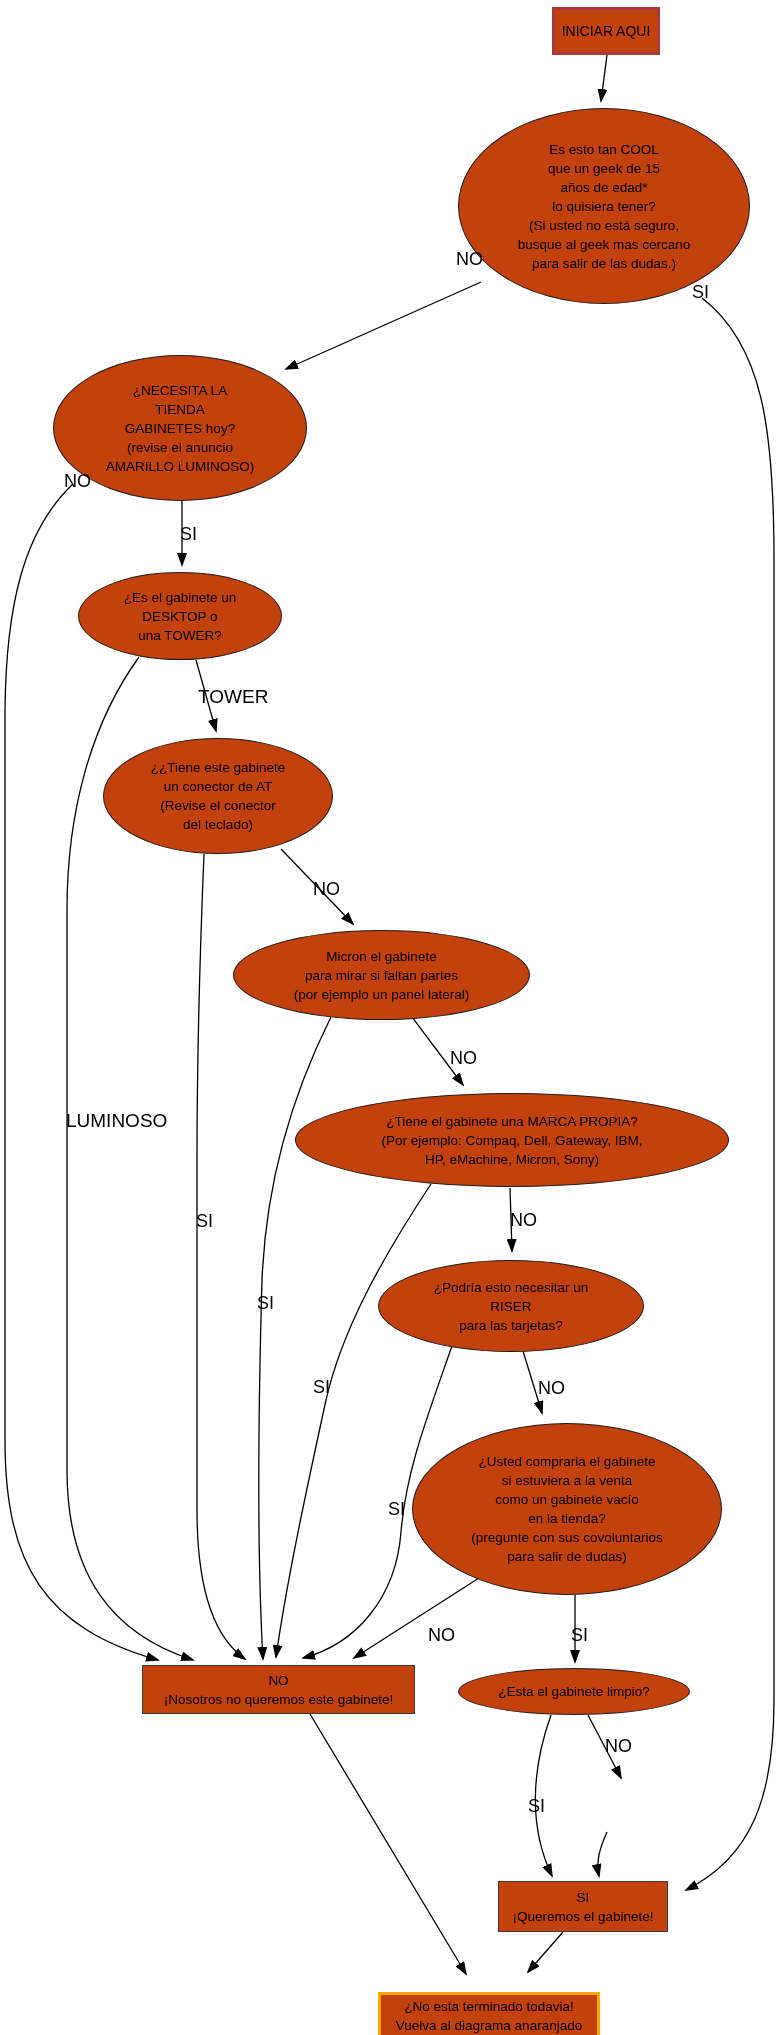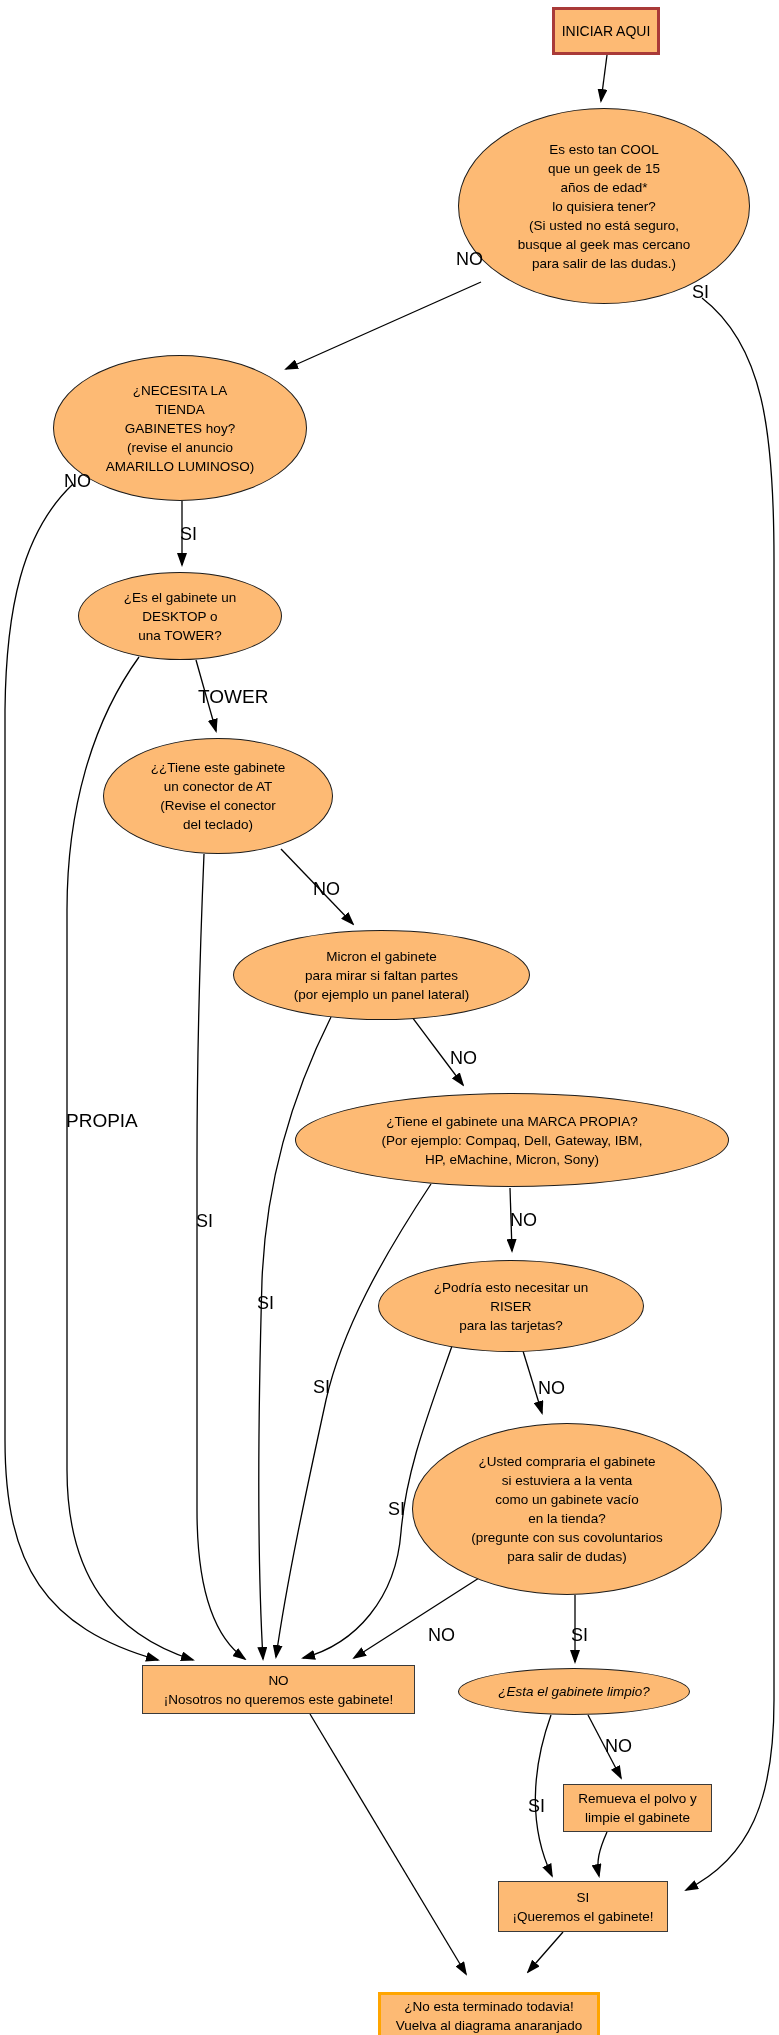--- a/index.html
+++ b/index.html
@@ -8,21 +8,21 @@
     --line: #000000;
   }
   html,body { margin:0; padding:0; background:#ffffff; }
   #canvas {
     position:relative; width:779px; height:2035px; background:#ffffff;
     font-family:"Liberation Sans", sans-serif; color:#000;
     overflow:hidden;
   }
   #edges { position:absolute; left:0; top:0; width:779px; height:2035px; }
   .node {
-    position:absolute; box-sizing:border-box; background:#fdba74;
+    position:absolute; box-sizing:border-box; background:#c2410c;
     display:flex; flex-direction:column; align-items:center; justify-content:center;
     text-align:center; font-size:13.5px; line-height:19px;
   }
   .ellipse { border:1.4px solid #1c1c1c; border-radius:50%; }
   .rect    { border:1.4px solid #3a3a3a; }
   .start-rect { border:3.5px solid var(--start-border); font-size:14px; }
   .end-rect   { border:3.5px solid var(--end-border); }
   .edge-label { position:absolute; font-size:18px; line-height:18px; color:#000; white-space:nowrap; }
   .edge-label.big { font-size:19px; }
   .node span { display:block; white-space:nowrap; }
@@ -119,50 +119,46 @@
 
   <div class="node ellipse" style="left:412px; top:1423px; width:310px; height:172px;">
     <span>¿Usted compraria el gabinete</span>
     <span>si estuviera a la venta</span>
     <span>como un gabinete vacío</span>
     <span>en la tienda?</span>
     <span>(pregunte con sus covoluntarios</span>
     <span>para salir de dudas)</span>
   </div>
 
-  <div class="node ellipse" style="left:458px; top:1668px; width:232px; height:47px;font-style:italic;">
+  <div class="node ellipse" style="left:458px; top:1668px; width:232px; height:47px;">
     <span>¿Esta el gabinete limpio?</span>
   </div>
 
   <div class="node rect" style="left:142px; top:1665px; width:273px; height:49px;">
     <span>NO</span>
     <span>¡Nosotros no queremos este gabinete!</span>
   </div>
 
-  <div class="node rect" style="left:563px; top:1784px; width:149px; height:48px;">
-    <span>Remueva el polvo y</span>
-    <span>limpie el gabinete</span>
-  </div>
 
   <div class="node rect" style="left:498px; top:1881px; width:170px; height:51px;">
     <span>SI</span>
     <span>¡Queremos el gabinete!</span>
   </div>
 
   <div class="node rect end-rect" style="left:378px; top:1980px; width:222px; height:48px;margin-top:12px;">
     <span>¿No esta terminado todavia!</span>
     <span>Vuelva al diagrama anaranjado</span>
   </div>
 
   <span class="edge-label" style="left:456px; top:250px;">NO</span>
   <span class="edge-label" style="left:692px; top:283px;">SI</span>
   <span class="edge-label" style="left:64px;  top:472px;">NO</span>
   <span class="edge-label" style="left:180px; top:525px;">SI</span>
   <span class="edge-label big" style="left:198px; top:688px;">TOWER</span>
-  <span class="edge-label big" style="left:66px; top:1112px;">PROPIA</span>
+  <span class="edge-label big" style="left:66px; top:1112px;">LUMINOSO</span>
   <span class="edge-label" style="left:313px; top:880px;">NO</span>
   <span class="edge-label" style="left:196px; top:1212px;">SI</span>
   <span class="edge-label" style="left:450px; top:1049px;">NO</span>
   <span class="edge-label" style="left:257px; top:1294px;">SI</span>
   <span class="edge-label" style="left:510px; top:1211px;">NO</span>
   <span class="edge-label" style="left:313px; top:1378px;">SI</span>
   <span class="edge-label" style="left:538px; top:1379px;">NO</span>
   <span class="edge-label" style="left:388px; top:1500px;">SI</span>
   <span class="edge-label" style="left:428px; top:1626px;">NO</span>
   <span class="edge-label" style="left:571px; top:1626px;">SI</span>

